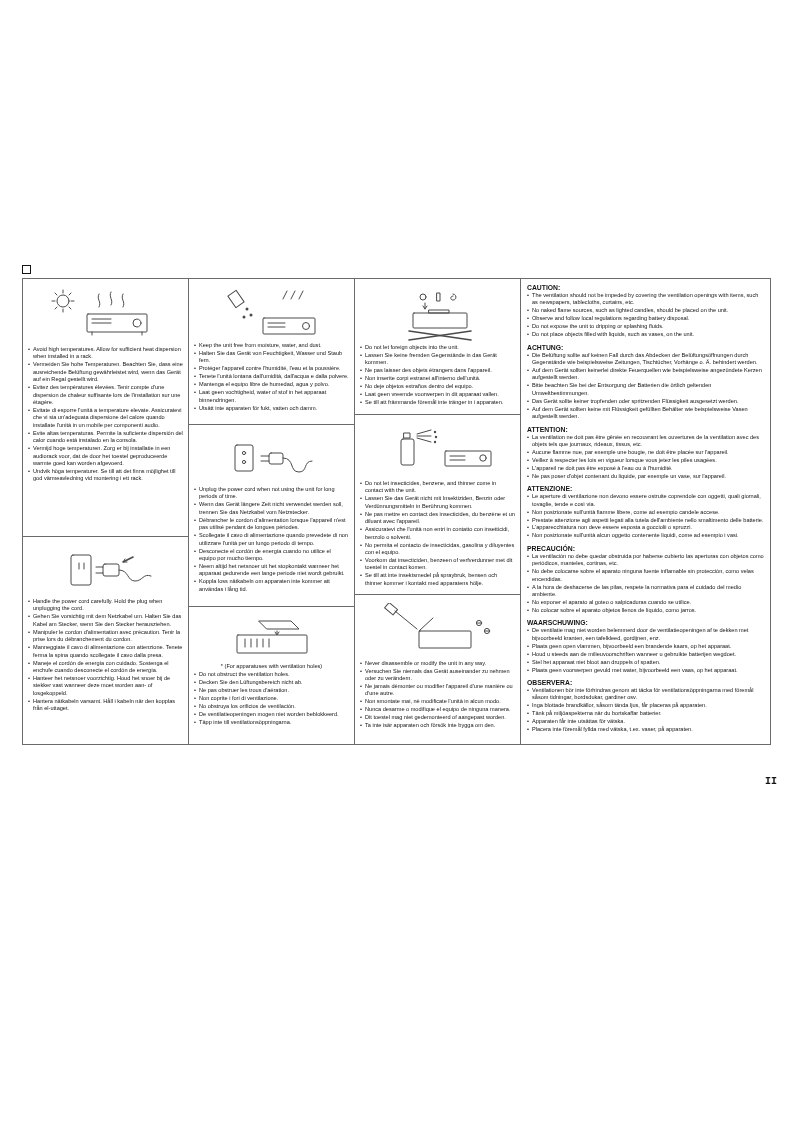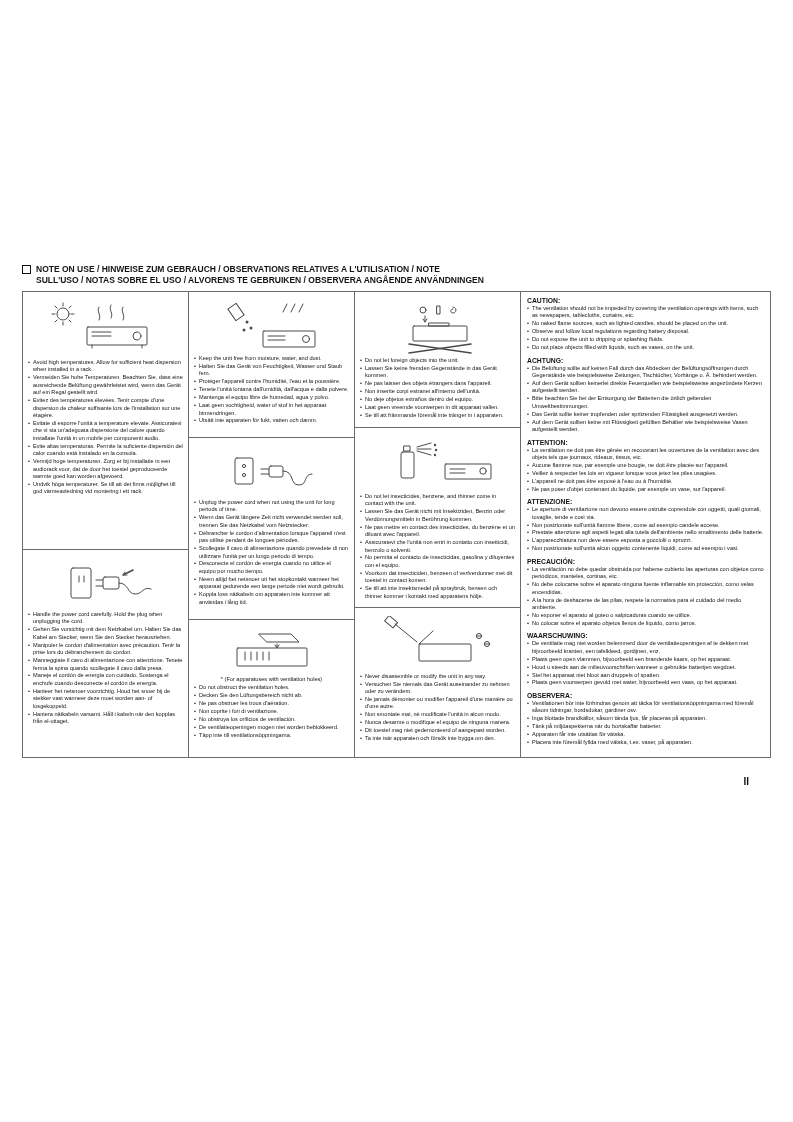--- a/index.html
+++ b/index.html
@@ -24,35 +24,31 @@
   .art *{stroke:#4a4a4a;fill:none;stroke-width:1;stroke-linecap:round;stroke-linejoin:round;}
   .art .dot{fill:#4a4a4a;stroke:none;}
   .art .thick{stroke-width:1.6;}
   ul.bullets{list-style:none;margin:0;padding:0;font-size:5.6px;line-height:1.33;}
   ul.bullets li{position:relative;padding-left:5px;margin-bottom:0.5px;}
   ul.bullets li::before{content:"•";position:absolute;left:0;top:0;}
   .vent-note{font-size:5.6px;text-align:center;margin:1px 0 2px 0;}
   .caution-cell{padding:5px 6px;}
   .caution-section{margin-bottom:5px;}
   .caution-title{font-weight:bold;font-size:6.8px;margin-bottom:1px;}
-  .page-number{position:absolute;top:776px;right:44px;font-size:10px;font-weight:bold;
-               font-family:Liberation Sans, sans-serif;}
+  .page-number{position:absolute;top:776px;right:16px;font-size:10px;font-weight:bold;
+               font-family:Liberation Mono, monospace;}
 </style>
 </head>
 <body>
 
 <div class="page">
   <div class="content">
 
     <div class="header">
       <span class="checkbox"></span>
-      <div>
-        <div>NOTE ON USE / HINWEISE ZUM GEBRAUCH / OBSERVATIONS RELATIVES A L'UTILISATION / NOTE</div>
-        <div>SULL'USO / NOTAS SOBRE EL USO / ALVORENS TE GEBRUIKEN / OBSERVERA ANGÅENDE ANVÄNDNINGEN</div>
-      </div>
     </div>
 
     <div class="grid">
 
       <div class="col colA">
         <div class="cell cell-high-temp">
           <div class="illus art">
             <svg width="130" height="56" viewBox="0 0 130 56">
               <circle cx="22" cy="14" r="6"></circle>
               <line x1="22" y1="3" x2="22" y2="6"></line>

